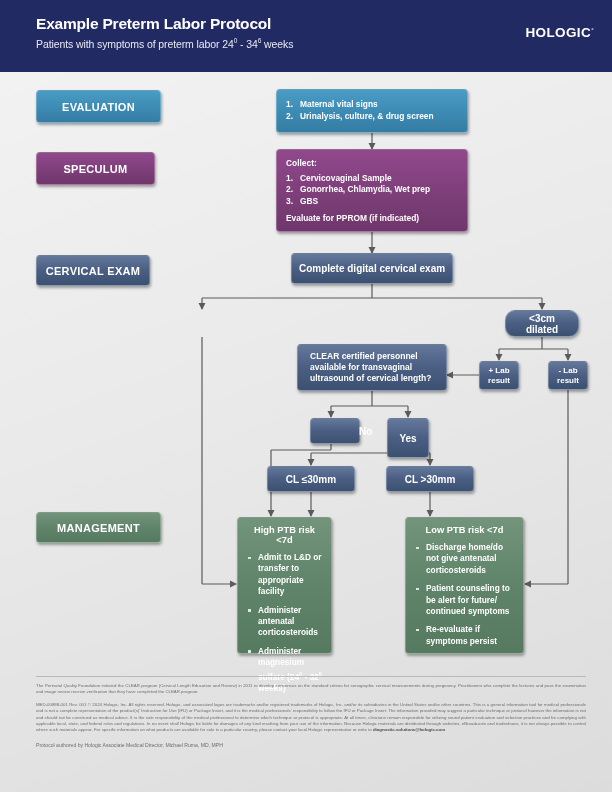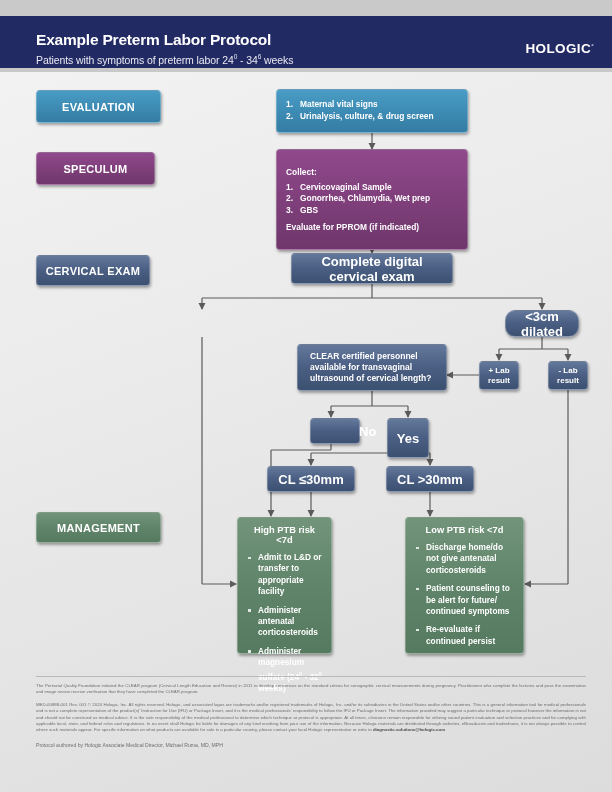--- a/index.html
+++ b/index.html
@@ -6,21 +6,21 @@
   html,body { width:612px; height:792px; }
   body {
     font-family:"Liberation Sans", sans-serif;
     background:#c9c9c9;
     position:relative;
     overflow:hidden;
   }
 
   
   #header {
-    position:absolute; left:0; top:16px; width:612px; height:52px;
+    position:absolute; left:0; top:0; width:612px; height:72px;
     background:#222a63;
   }
   #header-title {
     position:absolute; left:36px; top:15px;
     font-size:15.5px; font-weight:bold; color:#ffffff; letter-spacing:-0.2px;
   }
   #header-sub {
     position:absolute; left:36px; top:37px;
     font-size:10.5px; color:#e8e9f2; letter-spacing:-0.1px;
   }
@@ -77,21 +77,21 @@
   ul.bullets li::before {
     content:""; position:absolute; left:1px; top:4.5px;
     width:2.5px; height:2.5px; background:#dfe8e0;
   }
   .sup { font-size:5.5px; vertical-align:super; }
 
   .lead { font-size:8.4px; font-weight:bold; margin-bottom:5px; }
   .tail { font-size:8.4px; font-weight:bold; margin-top:6px; }
   .boxtitle { font-size:9.3px; font-weight:bold; text-align:center; margin-bottom:7px; }
 
-  .small-label { font-size:13px; font-weight:bold;text-align:center; }
+  .small-label { font-size:10px; font-weight:bold;text-align:center; }
   .two-line { font-size:8px; line-height:9.6px; font-weight:bold; }
 
   
   #wires { position:absolute; left:0; top:0; width:612px; height:720px; }
 
   
   #footer { position:absolute; left:36px; top:604px; width:550px; }
   .rule { width:550px; height:1px; background:#b9b9b9; margin-bottom:6px; }
   .fine {
     font-size:4.35px; line-height:6.4px; color:#6e6e6e; text-align:justify;
@@ -171,21 +171,21 @@
 
   <div class="node blue body-box" style="left:276px; top:17px; width:192px; height:44px;">
     <div class="inner">
       <ol class="numlist">
         <li>Maternal vital signs</li>
         <li>Urinalysis, culture, &amp; drug screen</li>
       </ol>
     </div>
   </div>
 
-  <div class="node purple body-box" style="left:276px; top:77px; width:192px; height:101px;">
+  <div class="node purple body-box" style="left:276px; top:77px; width:192px; height:83px;">
     <div class="inner">
       <div class="lead">Collect:</div>
       <ol class="numlist">
         <li>Cervicovaginal Sample</li>
         <li>Gonorrhea, Chlamydia, Wet prep</li>
         <li>GBS</li>
       </ol>
       <div class="tail">Evaluate for PPROM (if indicated)</div>
     </div>
   </div>
@@ -243,21 +243,21 @@
       </ul>
     </div>
   </div>
 
   <div class="node green body-box" style="left:405px; top:445px; width:119px; height:137px; align-items:flex-start;">
     <div class="inner">
       <div class="boxtitle">Low PTB risk &lt;7d</div>
       <ul class="bullets">
         <li>Discharge home/do not give antenatal corticosteroids</li>
         <li>Patient counseling to be alert for future/ continued symptoms</li>
-        <li>Re-evaluate if continued persist</li>
+        <li>Re-evaluate if symptoms persist</li>
       </ul>
     </div>
   </div>
 
   <div id="footer">
     <div class="rule"></div>
     <div class="fine">The Perinatal Quality Foundation initiated the CLEAR program (Cervical Length Education and Review) in 2011 to develop consensus on the standard criteria for sonographic cervical measurements during pregnancy. Practitioners who complete the lectures and pass the examination and image review receive verification that they have completed the CLEAR program.</div>
     <div class="fine"><span>MED-00888-001 Rev. 001 © 2024 Hologic, Inc. All rights reserved. Hologic, and associated logos are trademarks and/or registered trademarks of Hologic, Inc. and/or its subsidiaries in the United States and/or other countries. This is a general information tool for medical professionals and is not a complete representation of the product(s)' Instruction for Use (IFU) or Package Insert, and it is the medical professionals' responsibility to follow the IFU or Package Insert. The information provided may suggest a particular technique or protocol however the information is not and should not be construed as medical advice. It is the sole responsibility of the medical professional to determine which technique or protocol is appropriate. At all times, clinicians remain responsible for utilizing sound patient evaluation and selection practices and for complying with applicable local, state, and federal rules and regulations. In no event shall Hologic be liable for damages of any kind resulting from your use of the information. Because Hologic materials are distributed through websites, eBroadcasts and tradeshows, it is not always possible to control where such materials appear. For specific information on what products are available for sale in a particular country, please contact your local Hologic representative or write to </span><b>diagnostic.solutions@hologic.com</b></div>
     <div class="author">Protocol authored by Hologic Associate Medical Director, Michael Ruma, MD, MPH</div>
   </div>

